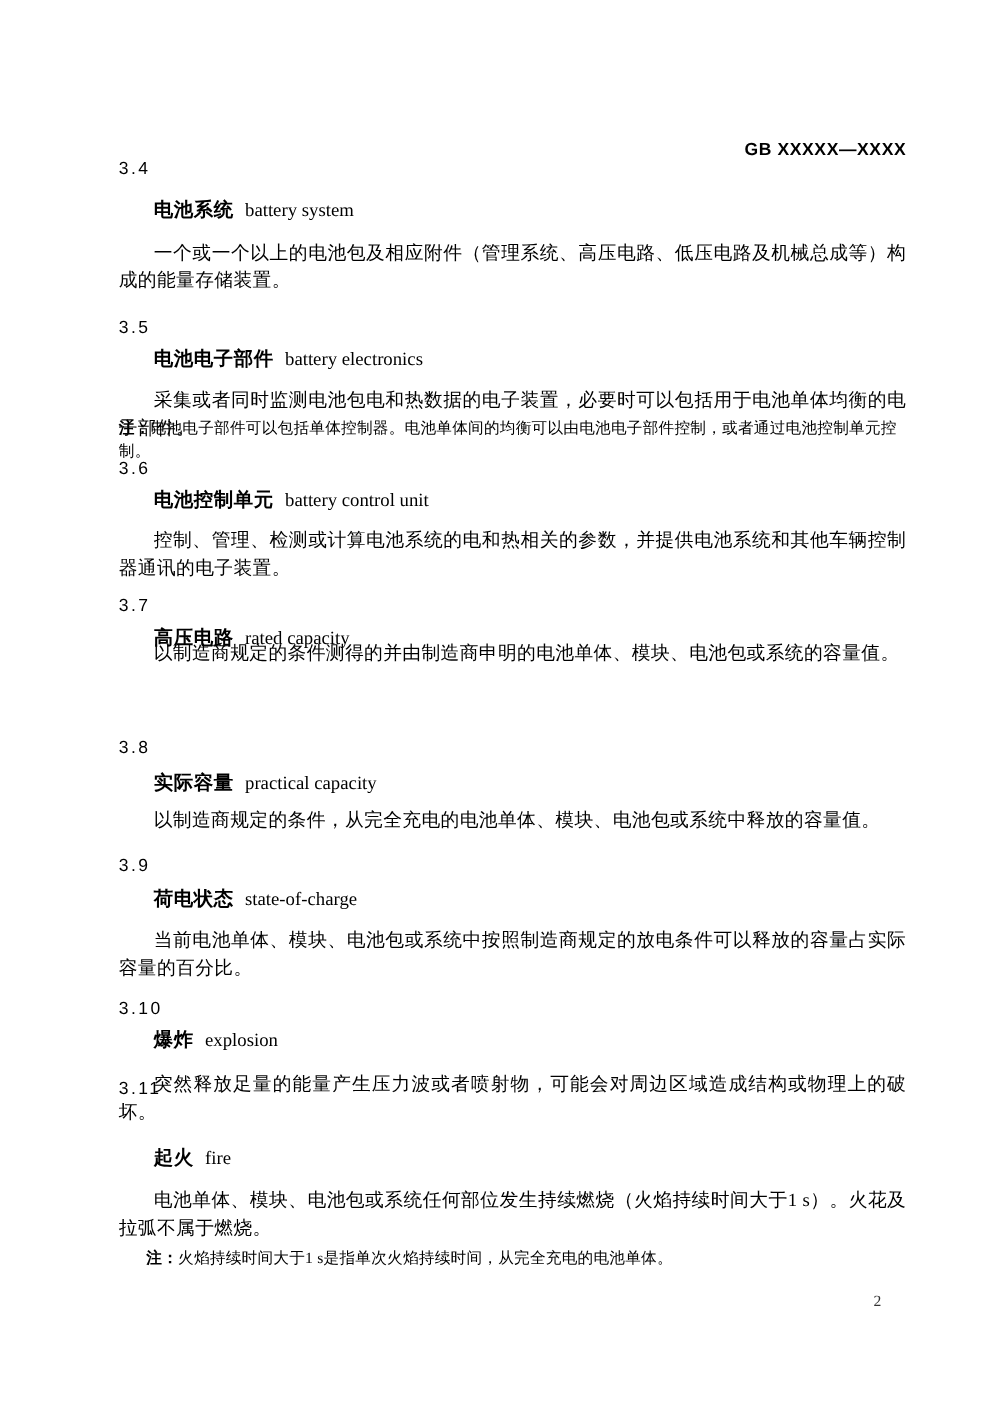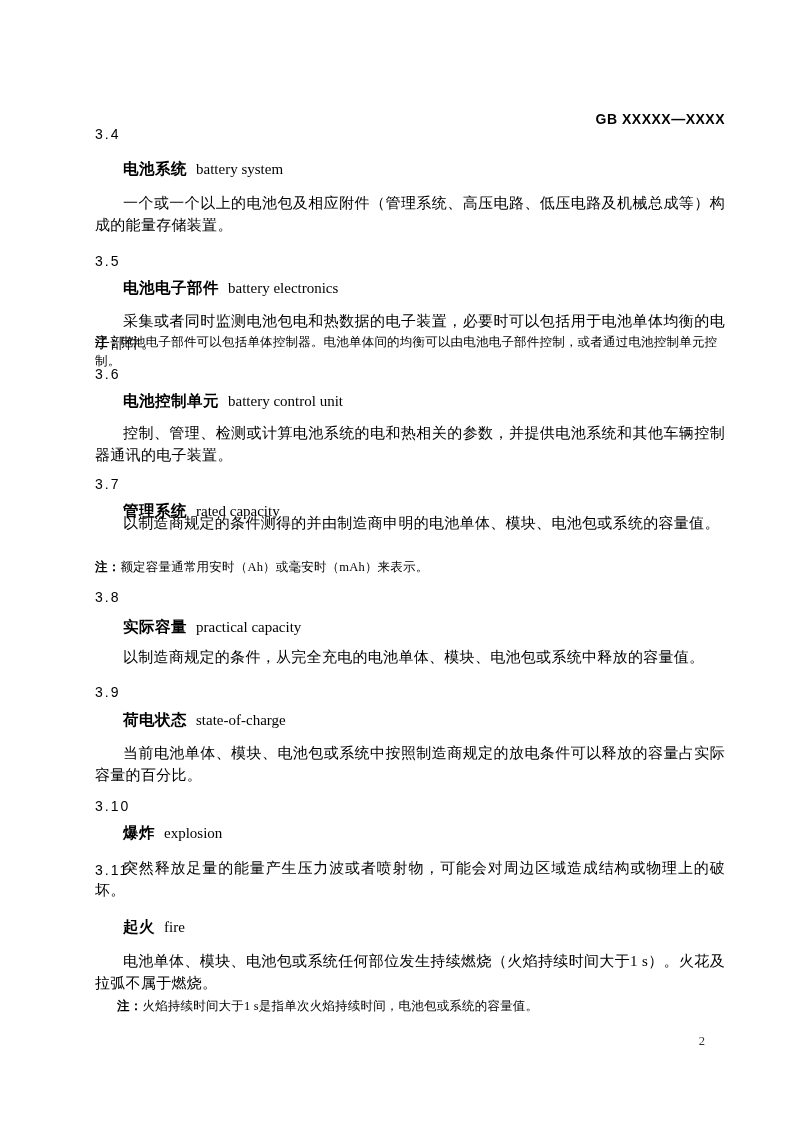--- a/index.html
+++ b/index.html
@@ -99,26 +99,23 @@
   </div>
 
   <div class="abs clause-num" style="top:366px">3.6</div>
   <div class="abs term" style="top:392px">
     <span class="term-zh">电池控制单元</span><span class="term-en">battery control unit</span>
   </div>
   <div class="abs para" style="top:422px">控制、管理、检测或计算电池系统的电和热相关的参数，并提供电池系统和其他车辆控制器通讯的电子装置。</div>
 
   <div class="abs clause-num" style="top:476px">3.7</div>
   <div class="abs term" style="top:502px">
-    <span class="term-zh">管理系统</span><span class="term-en">rated capacity</span>
+    <span class="term-zh">高压电路</span><span class="term-en">rated capacity</span>
   </div>
   <div class="abs para" style="top:512px">以制造商规定的条件测得的并由制造商申明的电池单体、模块、电池包或系统的容量值。</div>
-  <div class="abs note" style="top:558px">
-    <span class="note-label">注：</span><span>额定容量通常用安时（Ah）或毫安时（mAh）来表示。</span>
-  </div>
 
   <div class="abs clause-num" style="top:589px">3.8</div>
   <div class="abs term" style="top:618px">
     <span class="term-zh">实际容量</span><span class="term-en">practical capacity</span>
   </div>
   <div class="abs para" style="top:646px">以制造商规定的条件，从完全充电的电池单体、模块、电池包或系统中释放的容量值。</div>
 
   <div class="abs clause-num" style="top:684px">3.9</div>
   <div class="abs term" style="top:711px">
     <span class="term-zh">荷电状态</span><span class="term-en">state-of-charge</span>
@@ -130,18 +127,18 @@
     <span class="term-zh">爆炸</span><span class="term-en">explosion</span>
   </div>
   <div class="abs para" style="top:857px">突然释放足量的能量产生压力波或者喷射物，可能会对周边区域造成结构或物理上的破坏。</div>
 
   <div class="abs clause-num" style="top:862px">3.11</div>
   <div class="abs term" style="top:918px">
     <span class="term-zh">起火</span><span class="term-en">fire</span>
   </div>
   <div class="abs para" style="top:950px">电池单体、模块、电池包或系统任何部位发生持续燃烧（火焰持续时间大于1 s）。火花及拉弧不属于燃烧。</div>
   <div class="abs note note-indent" style="top:997px">
-    <span class="note-label">注：</span><span>火焰持续时间大于1 s是指单次火焰持续时间，电池包或系统的容量值。</span>
+    <span class="note-label">注：</span><span>火焰持续时间大于1 s是指单次火焰持续时间，从完全充电的电池单体。</span>
   </div>
 
   <div class="page-number">2</div>
 
 </div>
 
 </body></html>

